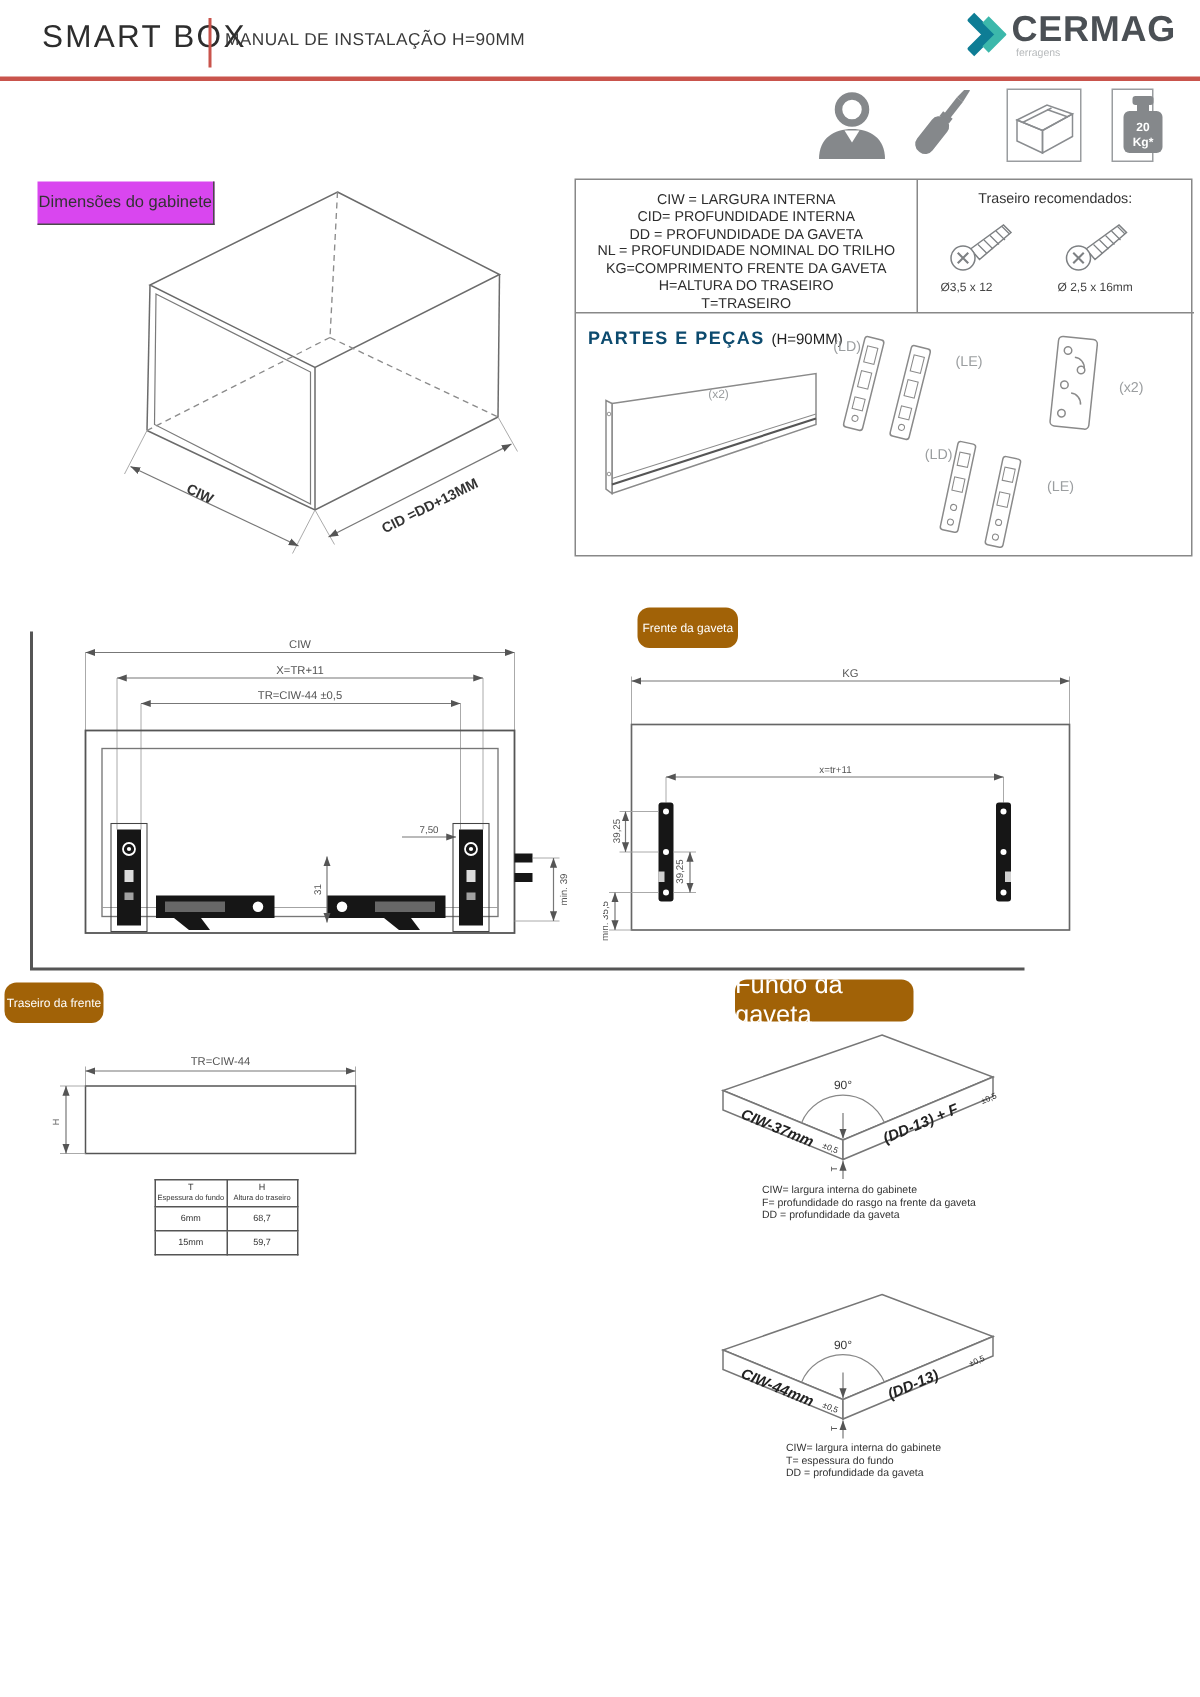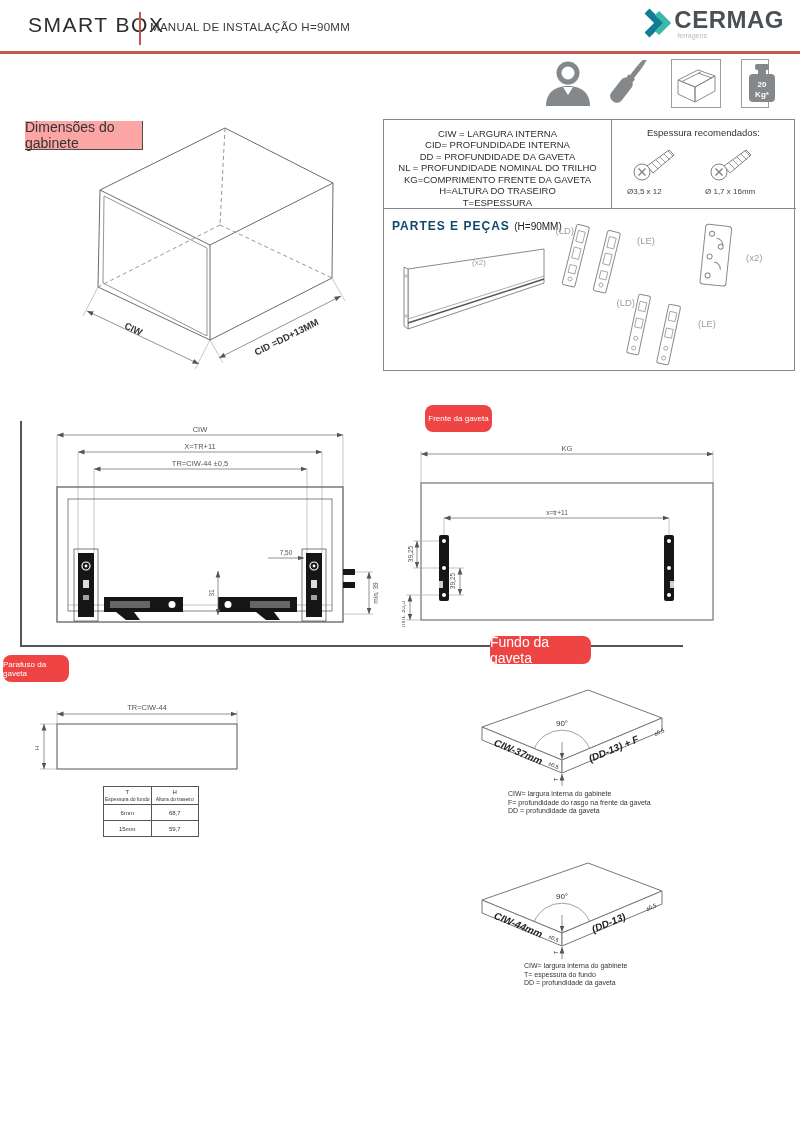--- a/index.html
+++ b/index.html
@@ -11,22 +11,22 @@
 
 .product{font-size:21px;letter-spacing:1.5px;color:#2d2d2d}
 .hdr-sep{position:absolute;left:139px;top:12px;width:2px;height:33px;background:#c9544c}
 .subtitle{font-size:11.5px;color:#3a3a3a;letter-spacing:.3px}
 .red-rule{position:absolute;left:0;top:51px;width:800px;height:3px;background:#c9544c}
 .brand{position:absolute;right:16px;top:8px;display:flex;align-items:flex-start}
 .brand-text{font-size:24px;font-weight:600;color:#4b5055;letter-spacing:.5px;line-height:24px}
 .brand-sub{font-size:7px;color:#b7babc;display:block;margin:0 0 0 3px}
 
 .iconbox{border:1px solid #9a9da0;background:#fff}
-.secbox{border-right:1.5px solid #4a4a4a;border-bottom:1.5px solid #4a4a4a;display:flex;align-items:center;font-size:14px;color:#333;background:#fca5a5}
-.badge{background:#ef4444;color:#fff;border-radius:8px;display:flex;align-items:center;justify-content:center}
+.secbox{border-right:1.5px solid #4a4a4a;border-bottom:1.5px solid #4a4a4a;display:flex;align-items:center;justify-content:center;font-size:11px;color:#333;background:#d946ef}
+.badge{background:#a16207;color:#fff;border-radius:8px;display:flex;align-items:center;justify-content:center}
 .frame{border:1px solid #888}
 .vline{background:#555}
 .hline{background:#555}
 
 .legend{display:flex;flex-direction:column;justify-content:flex-end;text-align:center;font-size:9.5px;line-height:11.5px;color:#2e2e2e}
 .screw-title{font-size:9.5px;color:#333;text-align:center}
 .screw-lbl{font-size:8px;color:#444}
 .parts-title b{font-size:12px;color:#0c4a6e;letter-spacing:1px}
 .parts-title span{font-size:10px;font-weight:normal;color:#222}
 .plbl{font-size:9.5px;fill:#9b9ea0}
@@ -145,43 +145,43 @@
   </svg>
 
   <div class="abs frame" style="left:383px;top:119px;width:412px;height:252px">
     <div class="abs legend" style="left:0;top:0;width:227px;height:88px">
       <div>CIW = LARGURA INTERNA</div>
       <div>CID= PROFUNDIDADE INTERNA</div>
       <div>DD = PROFUNDIDADE DA GAVETA</div>
       <div>NL = PROFUNDIDADE NOMINAL DO TRILHO</div>
       <div>KG=COMPRIMENTO FRENTE DA GAVETA</div>
       <div>H=ALTURA DO TRASEIRO</div>
-      <div>T=ESPESSURA</div>
+      <div>T=TRASEIRO</div>
     </div>
     <div class="abs" style="left:227px;top:0;width:1px;height:88px;background:#888"></div>
     <div class="abs" style="left:227px;top:0;width:185px;height:88px">
-      <div class="screw-title" style="margin-top:7px">Espessura recomendados:</div>
+      <div class="screw-title" style="margin-top:7px">Traseiro recomendados:</div>
       <svg class="abs" style="left:20px;top:24px" width="56" height="42" viewBox="0 0 56 42">
         <g stroke="#7d8083" fill="#fff">
           <polygon points="16,22 38,6 43,11 22,29" stroke-width="1"></polygon>
           <path d="M21,19 L27,25 M25,16 L31,22 M29,13 L35,19 M33,10 L39,16 M37,7 L42,12" stroke-width=".8" fill="none"></path>
           <circle cx="11" cy="28" r="8" stroke-width="1"></circle>
           <path d="M7.5,24.5 L14.5,31.5 M14.5,24.5 L7.5,31.5" stroke-width="1.4" fill="none"></path>
         </g>
       </svg>
       <svg class="abs" style="left:97px;top:24px" width="56" height="42" viewBox="0 0 56 42">
         <g stroke="#7d8083" fill="#fff">
           <polygon points="16,22 38,6 43,11 22,29" stroke-width="1"></polygon>
           <path d="M21,19 L27,25 M25,16 L31,22 M29,13 L35,19 M33,10 L39,16 M37,7 L42,12" stroke-width=".8" fill="none"></path>
           <circle cx="11" cy="28" r="8" stroke-width="1"></circle>
           <path d="M7.5,24.5 L14.5,31.5 M14.5,24.5 L7.5,31.5" stroke-width="1.4" fill="none"></path>
         </g>
       </svg>
       <span class="abs screw-lbl" style="left:16px;top:67px">Ø3,5 x 12</span>
-      <span class="abs screw-lbl" style="left:94px;top:67px">Ø 1,7 x 16mm</span>
+      <span class="abs screw-lbl" style="left:94px;top:67px">Ø 2,5 x 16mm</span>
     </div>
     <div class="abs" style="left:0;top:88px;width:412px;height:1px;background:#888"></div>
     <div class="abs parts-title" style="left:8px;top:96px">
       <b>PARTES  E PEÇAS</b>
       <span>(H=90MM)</span>
     </div>
     <svg class="abs" style="left:0;top:88px" width="412" height="163" viewBox="0 0 412 163">
 
       <g fill="#fff" stroke="#8a8a8a" stroke-width="1">
         <polygon points="24,61 160,41 160,75 24,121"></polygon>
@@ -353,21 +353,21 @@
     <line class="dim" x1="58" y1="130" x2="58" y2="157" marker-start="url(#aF)" marker-end="url(#aF)"></line>
     <text class="dts" transform="translate(53,143) rotate(-90)" text-anchor="middle">39,25</text>
 
     <line class="ext" x1="37" y1="157" x2="4" y2="157"></line>
     <line class="ext" x1="19" y1="182" x2="4" y2="182"></line>
     <line class="dim" x1="8" y1="157" x2="8" y2="182" marker-start="url(#aF)" marker-end="url(#aF)"></line>
     <text class="dts" transform="translate(3,176) rotate(-90)" text-anchor="middle">min. 35,5</text>
   </svg>
 
   <div class="abs badge" style="left:3px;top:655px;width:66px;height:27px;font-size:8px">
-    <span>Parafuso da gaveta</span>
+    <span>Traseiro da frente</span>
   </div>
   <svg class="abs" style="left:30px;top:698px" width="230" height="85" viewBox="0 0 230 85">
     <defs>
       <marker id="aT" markerWidth="8" markerHeight="6" refX="6.5" refY="3" orient="auto-start-reverse" markerUnits="userSpaceOnUse">
         <path d="M0,.6 L6.5,3 L0,5.4 Z" fill="#555"></path>
       </marker>
     </defs>
     <line class="ext" x1="27" y1="13" x2="27" y2="26"></line>
     <line class="ext" x1="207" y1="13" x2="207" y2="26"></line>
     <line class="dim" x1="27" y1="16" x2="207" y2="16" marker-start="url(#aT)" marker-end="url(#aT)"></line>
@@ -388,21 +388,21 @@
       <td>6mm</td>
       <td>68,7</td>
     </tr>
     <tr>
       <td>15mm</td>
       <td>59,7</td>
     </tr>
   </tbody>
     </table>
 
-  <div class="abs badge" style="left:490px;top:636px;width:101px;height:28px;font-size:14px">
+  <div class="abs badge" style="left:490px;top:653px;width:119px;height:28px;font-size:17px">
     <span>Fundo da gaveta</span>
   </div>
 
   <svg class="abs" style="left:462px;top:680px" width="270" height="115" viewBox="0 0 270 115">
     <defs>
       <marker id="aP" markerWidth="8" markerHeight="6" refX="6.5" refY="3" orient="auto-start-reverse" markerUnits="userSpaceOnUse">
         <path d="M0,.6 L6.5,3 L0,5.4 Z" fill="#555"></path>
       </marker>
     </defs>
     <g fill="#fff" stroke="#777" stroke-width="1">

